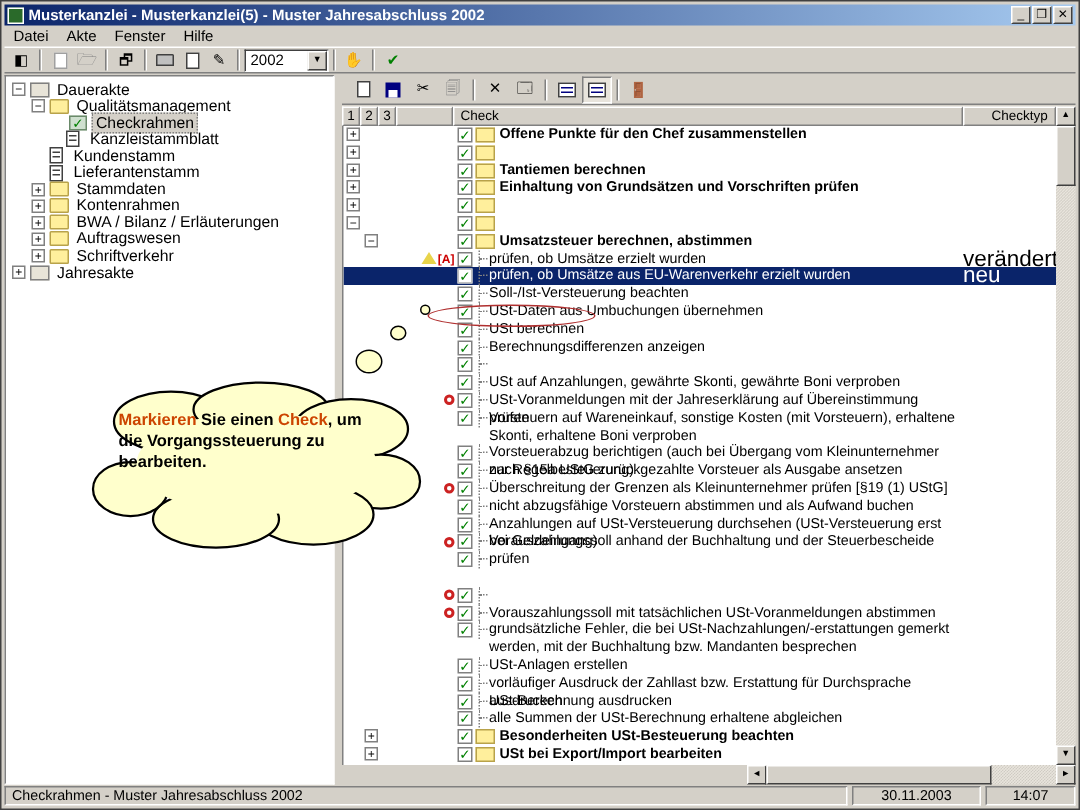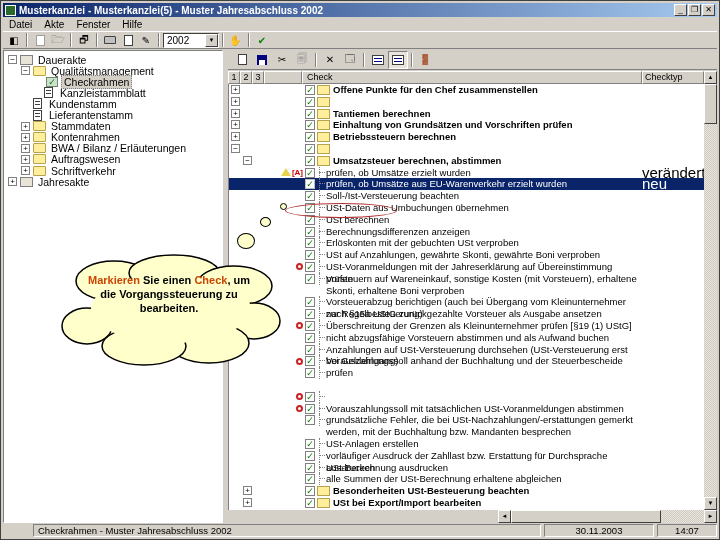--- a/index.html
+++ b/index.html
@@ -71,21 +71,21 @@
   .sbtn{position:absolute;left:0;width:13px;height:13px;background:#d4d0c8;border:1px solid;border-color:#fff #404040 #404040 #fff;font-size:6px;text-align:center;line-height:11px;color:#000;}
   .hscroll{position:absolute;left:270px;right:0;bottom:0;height:13px;background-color:#e8e4dc;background-image:linear-gradient(45deg,#cfcbc3 25%,transparent 25%,transparent 75%,#cfcbc3 75%),linear-gradient(45deg,#cfcbc3 25%,transparent 25%,transparent 75%,#cfcbc3 75%);background-size:2px 2px;background-position:0 0,1px 1px;}
   .hbtn{position:absolute;top:0;width:13px;height:13px;background:#d4d0c8;border:1px solid;border-color:#fff #404040 #404040 #fff;font-size:6px;text-align:center;line-height:11px;}
   .hthumb{position:absolute;left:13px;top:0;height:13px;width:150px;background:#d4d0c8;border:1px solid;border-color:#fff #404040 #404040 #fff;}
   .vthumb{position:absolute;left:0;top:13px;height:40px;width:13px;background:#d4d0c8;border:1px solid;border-color:#fff #404040 #404040 #fff;}
   
   .statusbar{position:absolute;left:2px;right:2px;bottom:2px;height:13px;display:flex;gap:3px;font-size:9.5px;}
   .spanel{border:1px solid;border-color:#808080 #fff #fff #808080;padding:0 4px;white-space:nowrap;overflow:hidden;}
   
   .cloudwrap{position:absolute;left:58px;top:250px;width:225px;height:120px;pointer-events:none;}
-  .cloudtext{position:absolute;left:20px;top:22px;width:180px;text-align:center;font-size:11px;font-weight:bold;line-height:14px;color:#000;}
+  .cloudtext{position:absolute;left:20px;top:22px;width:180px;text-align:left;font-size:11px;font-weight:bold;line-height:14px;color:#000;}
   .redword{color:#cc4400;}
   .bub{position:absolute;border:1.5px solid #000;border-radius:50%;background:#ffffcc;}
   
   .annot{position:absolute;left:284px;top:202px;width:112px;height:15px;border:1.5px solid #b03030;border-radius:50%;pointer-events:none;}
 </style>
 </head>
 <body>
 
 <div id="window">
 
@@ -218,21 +218,21 @@
       <div class="sep"></div>
       <div class="tbtn">🚪</div>
     </div>
 
     <div class="lheader">
       <div class="hcell" style="width:12px;">1</div>
       <div class="hcell" style="width:12px;">2</div>
       <div class="hcell" style="width:12px;">3</div>
       <div class="hcell" style="width:38px;"></div>
       <div class="hcell" style="flex:1;text-align:left;padding-left:4px;">Check</div>
-      <div class="hcell" style="width:62px;text-align:left;padding-left:2px;">Checktyp</div>
+      <div class="hcell" style="width:62px;text-align:left;padding-left:18px;">Checktyp</div>
     </div>
 
     <div class="lbody" id="listbody">
         <div class="lrow bold">
           <div class="gut">
             <div class="exp c1">+</div>
           </div>
           <div class="icslot"></div>
           <div class="cbx">✓</div>
           <div class="fold"></div>
@@ -268,21 +268,20 @@
           <div class="llabel">Einhaltung von Grundsätzen und Vorschriften prüfen</div>
           <div class="ctype"></div>
         </div>
         <div class="lrow bold">
           <div class="gut">
             <div class="exp c1">+</div>
           </div>
           <div class="icslot"></div>
           <div class="cbx">✓</div>
           <div class="fold"></div>
-          <div class="llabel">Betriebssteuern berechnen</div>
           <div class="ctype"></div>
         </div>
         <div class="lrow bold">
           <div class="gut">
             <div class="exp c1">−</div>
           </div>
           <div class="icslot"></div>
           <div class="cbx">✓</div>
           <div class="fold"></div>
           <div class="ctype"></div>
@@ -346,21 +345,20 @@
           <div class="cbx">✓</div>
           <div class="conn"></div>
           <div class="llabel">Berechnungsdifferenzen anzeigen</div>
           <div class="ctype"></div>
         </div>
         <div class="lrow">
           <div class="gut"></div>
           <div class="icslot"></div>
           <div class="cbx">✓</div>
           <div class="conn"></div>
-          <div class="llabel">Erlöskonten mit der gebuchten USt verproben</div>
           <div class="ctype"></div>
         </div>
         <div class="lrow">
           <div class="gut"></div>
           <div class="icslot"></div>
           <div class="cbx">✓</div>
           <div class="conn"></div>
           <div class="llabel">USt auf Anzahlungen, gewährte Skonti, gewährte Boni verproben</div>
           <div class="ctype"></div>
         </div>
@@ -538,22 +536,22 @@
       <div class="sbtn" style="bottom:0;">▼</div>
     </div>
     <div class="hscroll">
       <div class="hbtn" style="left:0;">◄</div>
       <div class="hthumb"></div>
       <div class="hbtn" style="right:0;">►</div>
     </div>
   </div>
 
   <div class="statusbar">
-    <div class="spanel" style="flex:1;margin-left:30px;">Checkrahmen - Muster Jahresabschluss 2002</div>
-    <div class="spanel" style="width:110px;text-align:center;">30.11.2003</div>
+    <div class="spanel" style="flex:1;">Checkrahmen - Muster Jahresabschluss 2002</div>
+    <div class="spanel" style="width:86px;text-align:center;">30.11.2003</div>
     <div class="spanel" style="width:60px;text-align:center;">14:07</div>
   </div>
 
   <div class="annot"></div>
 
   <div class="cloudwrap">
     <svg width="225" height="120" viewBox="0 0 225 120">
       <g fill="#ffffcc" stroke="#000" stroke-width="1.5">
         <ellipse cx="55" cy="30" rx="38" ry="20"></ellipse>
         <ellipse cx="115" cy="22" rx="45" ry="18"></ellipse>

